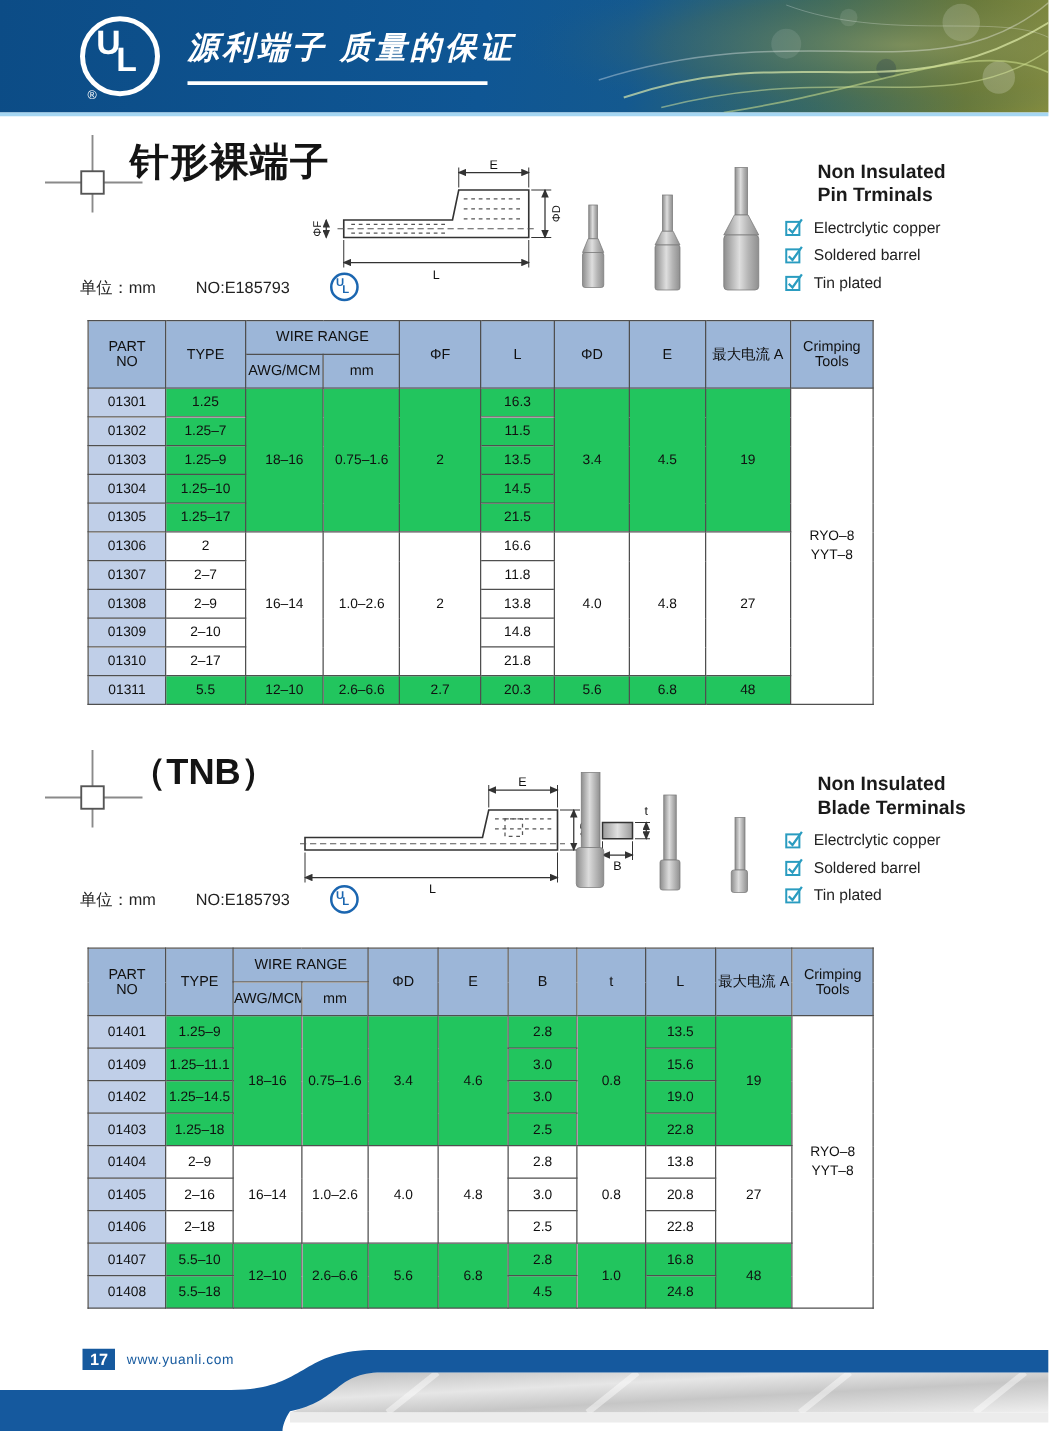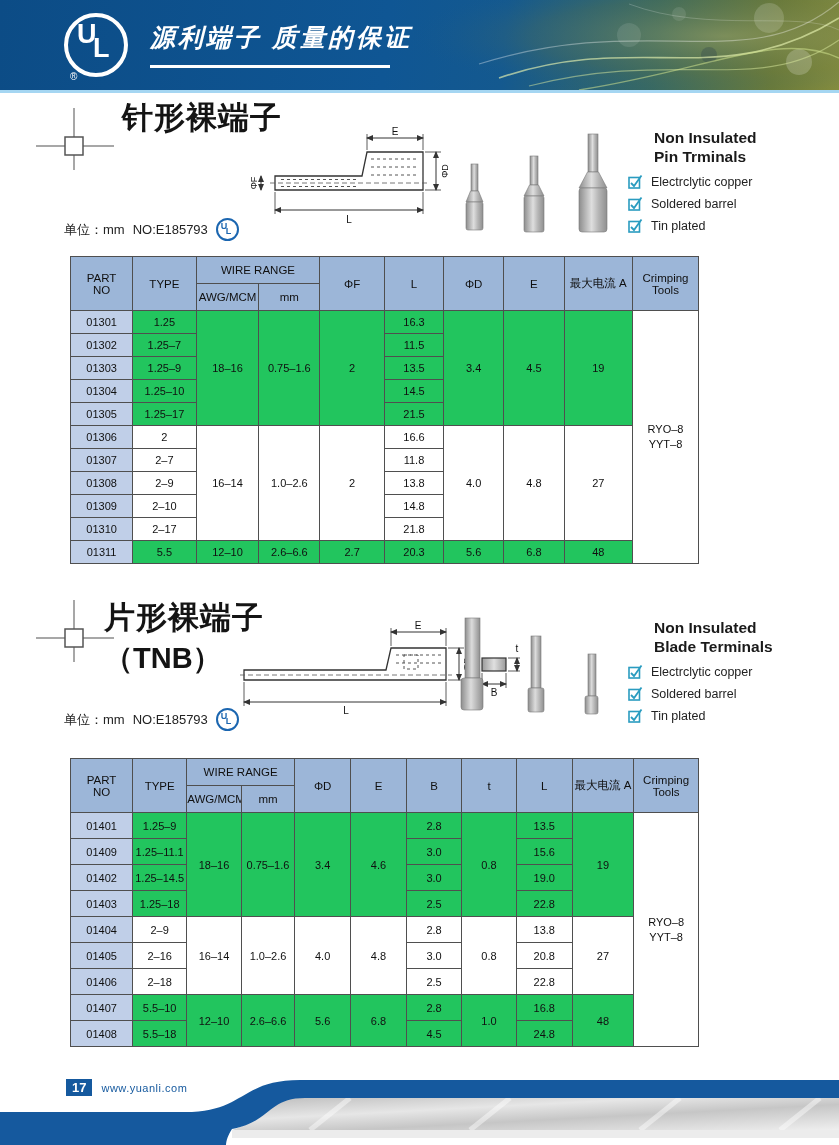--- a/index.html
+++ b/index.html
@@ -20,21 +20,21 @@
   .slogan-line{position:absolute;left:150px;top:65px;width:240px;height:3px;background:#fff;}
 
   
   .abs{position:absolute;}
   .sec-title{font-weight:700;color:#141414;line-height:40px;}
   .sec-title .t1{font-size:31px;letter-spacing:1px;}
   .sec-title .t2{font-size:29px;}
   .right-block{width:205px;}
   .right-head{font-size:15.5px;font-weight:700;color:#1a1a1a;line-height:19px;margin:0 0 8px 26px;}
   .feat{display:flex;align-items:center;gap:8px;margin:7px 0;font-size:12.5px;color:#222;}
-  .units{display:flex;align-items:center;gap:8px;font-size:13px;color:#222;}
+  .units{display:flex;align-items:center;gap:32px;font-size:13px;color:#222;}
   .ul-mini{width:19px;height:19px;border:2px solid #1b66b0;border-radius:50%;position:relative;}
   .ul-mini .u{position:absolute;left:3px;top:1px;font-size:9px;font-weight:bold;color:#1b66b0;}
   .ul-mini .l{position:absolute;left:8px;top:6px;font-size:9px;font-weight:bold;color:#1b66b0;}
 
   
   .tblwrap{position:absolute;left:70px;width:629px;}
   .tblwrap table{width:100%;border-collapse:collapse;table-layout:fixed;}
   .tblwrap th,.tblwrap td{border:1px solid #4f4f4f;text-align:center;vertical-align:middle;
                           padding:0;overflow:hidden;}
   .tblwrap thead th{background:#9cb6d8;font-size:11.5px;font-weight:400;color:#101010;height:26px;}
@@ -88,21 +88,21 @@
     <div class="slogan">源利端子  质量的保证</div>
     <div class="slogan-line"></div>
   </div>
 
   <svg class="abs" style="left:34px;top:106px;" width="84" height="66" viewBox="0 0 84 66">
     <line x1="2" y1="40" x2="80" y2="40" stroke="#8a8a8a" stroke-width="1.5"></line>
     <line x1="40" y1="2" x2="40" y2="64" stroke="#8a8a8a" stroke-width="1.5"></line>
     <rect x="31" y="31" width="18" height="18" fill="#fff" stroke="#555" stroke-width="1.5"></rect>
   </svg>
 
-  <div class="abs sec-title" style="left:104px;top:98px;margin-left:18px;">
+  <div class="abs sec-title" style="left:104px;top:110px;">
     <div class="t1">针形裸端子</div>
   </div>
 
   <svg class="abs" style="left:244px;top:126px;" width="225" height="100" viewBox="-14 0 211 100">
     <defs>
       <marker id="ar1" markerWidth="7" markerHeight="6" refX="6" refY="3" orient="auto-start-reverse">
         <path d="M0,0 L7,3 L0,6 Z" fill="#333"></path>
       </marker>
     </defs>
     <path d="M10,50 H97 L102,26 H158 V64 H10 Z" fill="none" stroke="#333" stroke-width="1.3"></path>
@@ -299,21 +299,20 @@
       </table>
     </div>
 
   <svg class="abs" style="left:34px;top:598px;" width="84" height="66" viewBox="0 0 84 66">
     <line x1="2" y1="40" x2="80" y2="40" stroke="#8a8a8a" stroke-width="1.5"></line>
     <line x1="40" y1="2" x2="40" y2="64" stroke="#8a8a8a" stroke-width="1.5"></line>
     <rect x="31" y="31" width="18" height="18" fill="#fff" stroke="#555" stroke-width="1.5"></rect>
   </svg>
 
   <div class="abs sec-title" style="left:104px;top:598px;">
-    <div class="t1">片形裸端子</div>
     <div class="t2">（TNB）</div>
   </div>
 
   <svg class="abs" style="left:236px;top:618px;" width="290" height="100" viewBox="0 0 290 100">
     <defs>
       <marker id="ar2" markerWidth="7" markerHeight="6" refX="6" refY="3" orient="auto-start-reverse">
         <path d="M0,0 L7,3 L0,6 Z" fill="#333"></path>
       </marker>
       <linearGradient id="met2" x1="0" y1="0" x2="1" y2="0">
         <stop offset="0%" stop-color="#9a9a9a"></stop>

